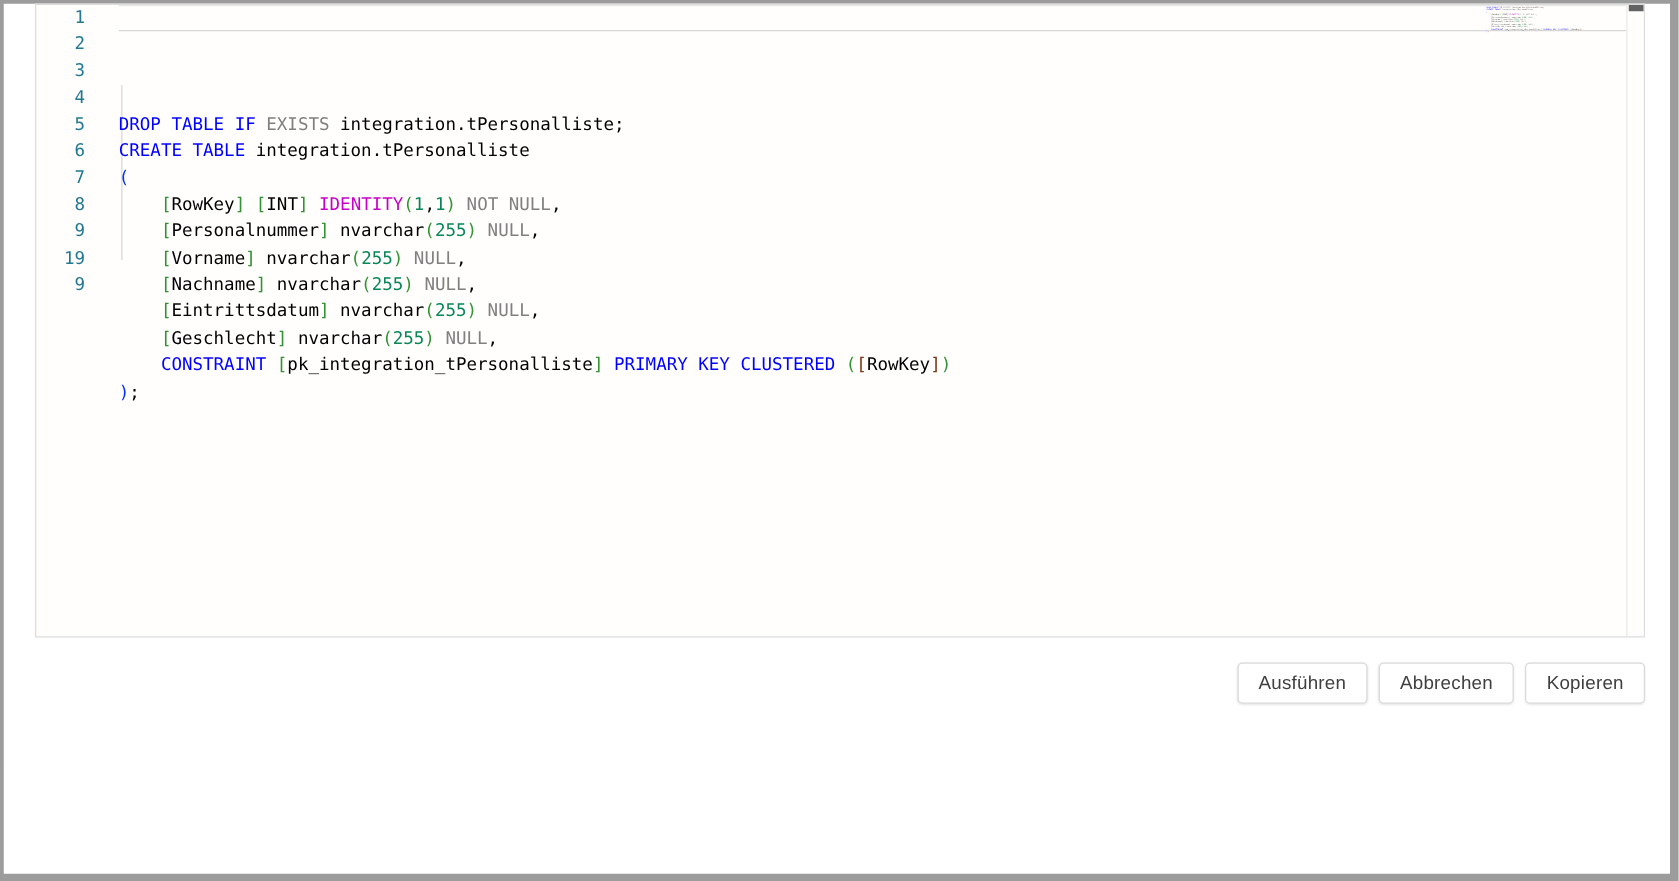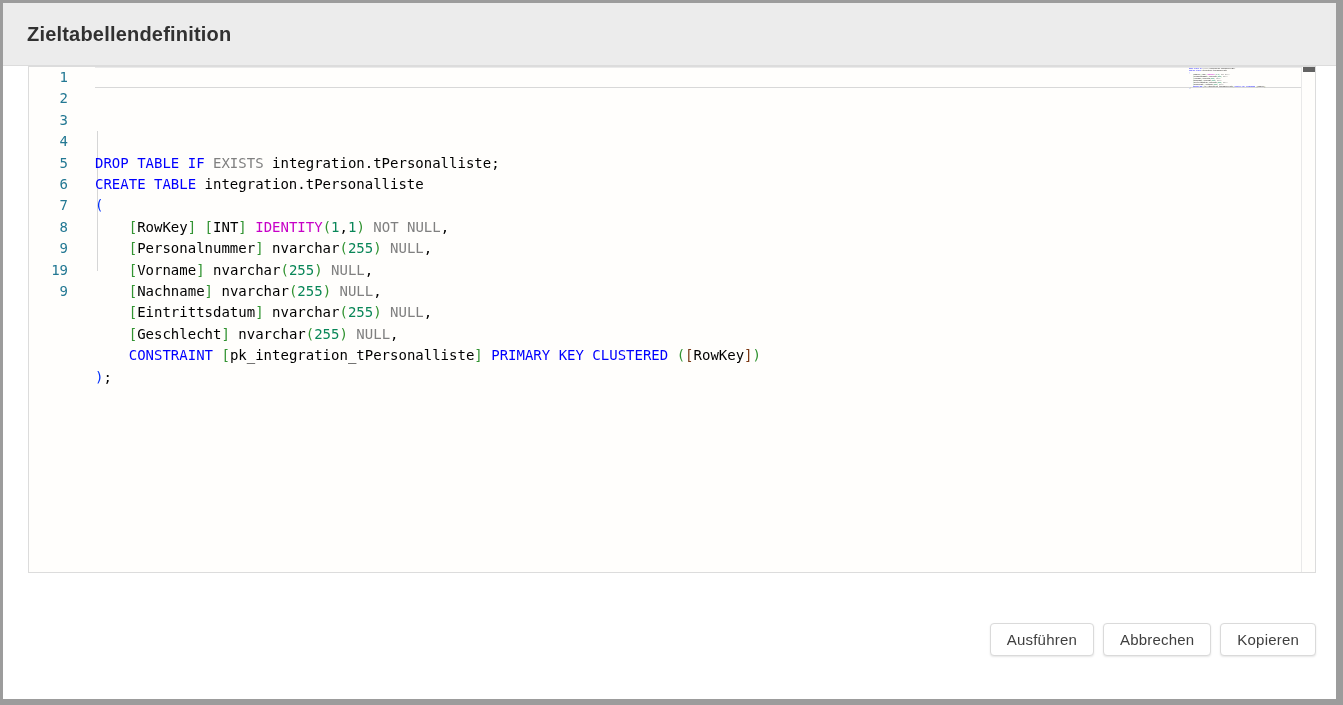--- a/index.html
+++ b/index.html
@@ -83,41 +83,38 @@
   .overview-ruler {
     position: absolute; top: 0; bottom: 0; right: 0; width: 14px;
     border-left: 1px solid #e9e9e9;
     background: #fffefc; z-index: 4;
   }
   .cursor-marker {
     position: absolute; top: 0; left: 1px; right: 0; height: 5px;
     background: #636363;
   }
   .dialog-footer {
-    margin-top: 50px;
+    margin-top: 20px;
     display: flex; justify-content: flex-end; gap: 9px;
   }
   .btn {
     height: 33px; padding: 0 16px;
     background: #ffffff;
     border: 1px solid #dadada; border-radius: 4px;
     box-shadow: 0 1px 2px rgba(0,0,0,.10);
     font-family: "Liberation Sans", sans-serif;
     font-size: 15px; color: #3f3f3f; letter-spacing: .2px;
     cursor: pointer;
   }
 </style>
 </head>
 <body>
 
 <div class="window">
 
-  <div class="dialog-header">
-    <div class="dialog-title">Zieltabellendefinition</div>
-  </div>
 
   <div class="dialog-body">
 
 
     <div class="editor">
       <div class="gutter">
           <div class="ln" style="color: rgb(35, 120, 147);">1</div>
           <div class="ln" style="color: rgb(35, 120, 147);">2</div>
           <div class="ln" style="color: rgb(35, 120, 147);">3</div>
           <div class="ln" style="color: rgb(35, 120, 147);">4</div>

